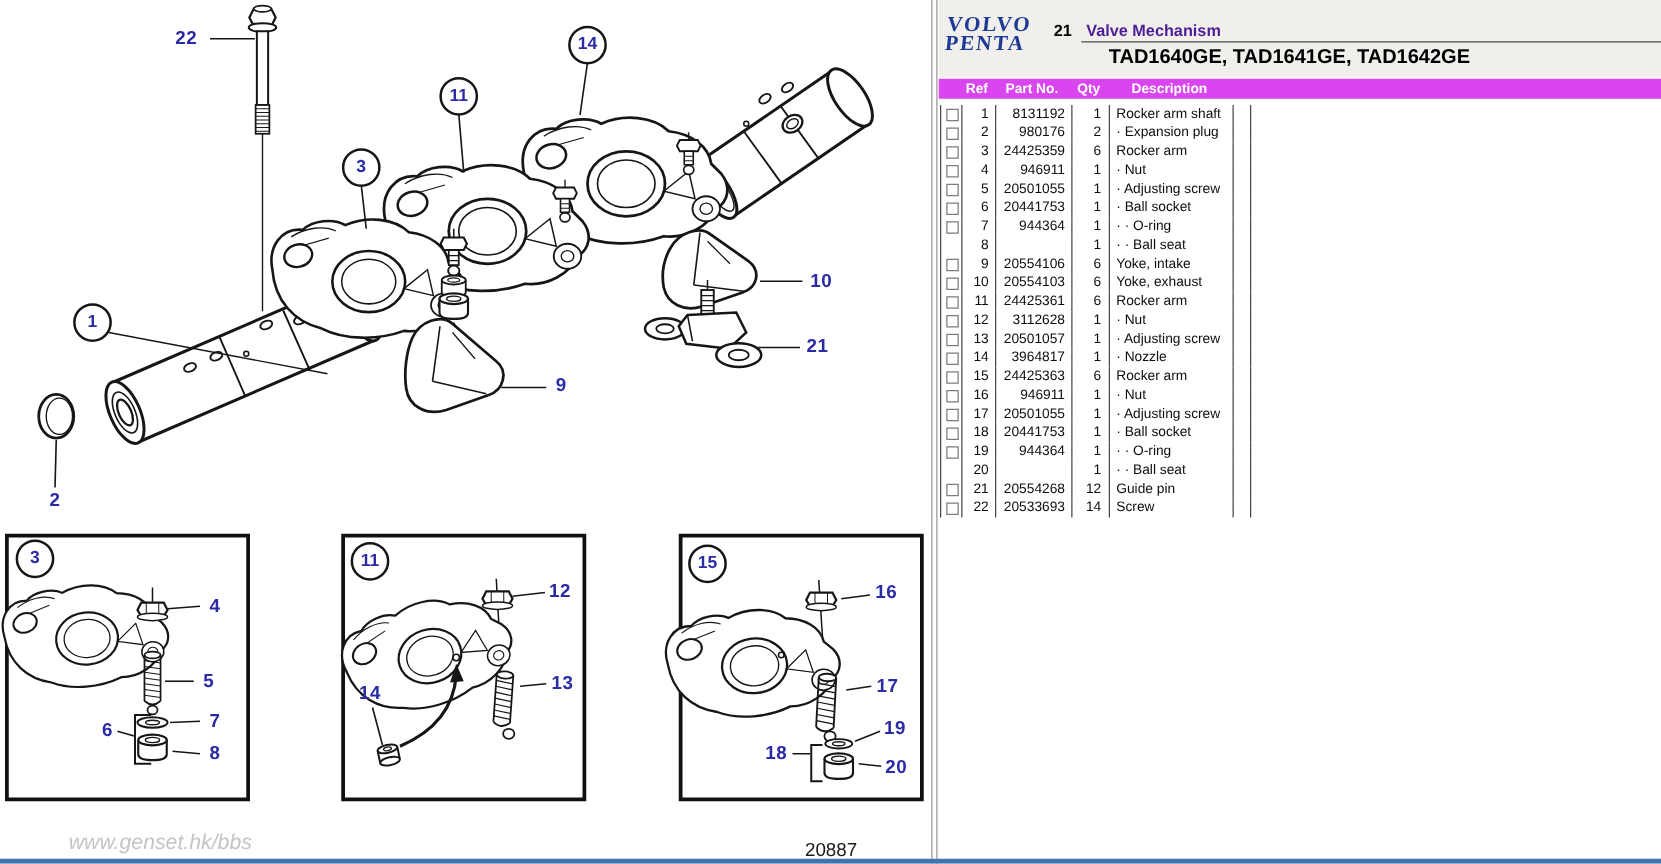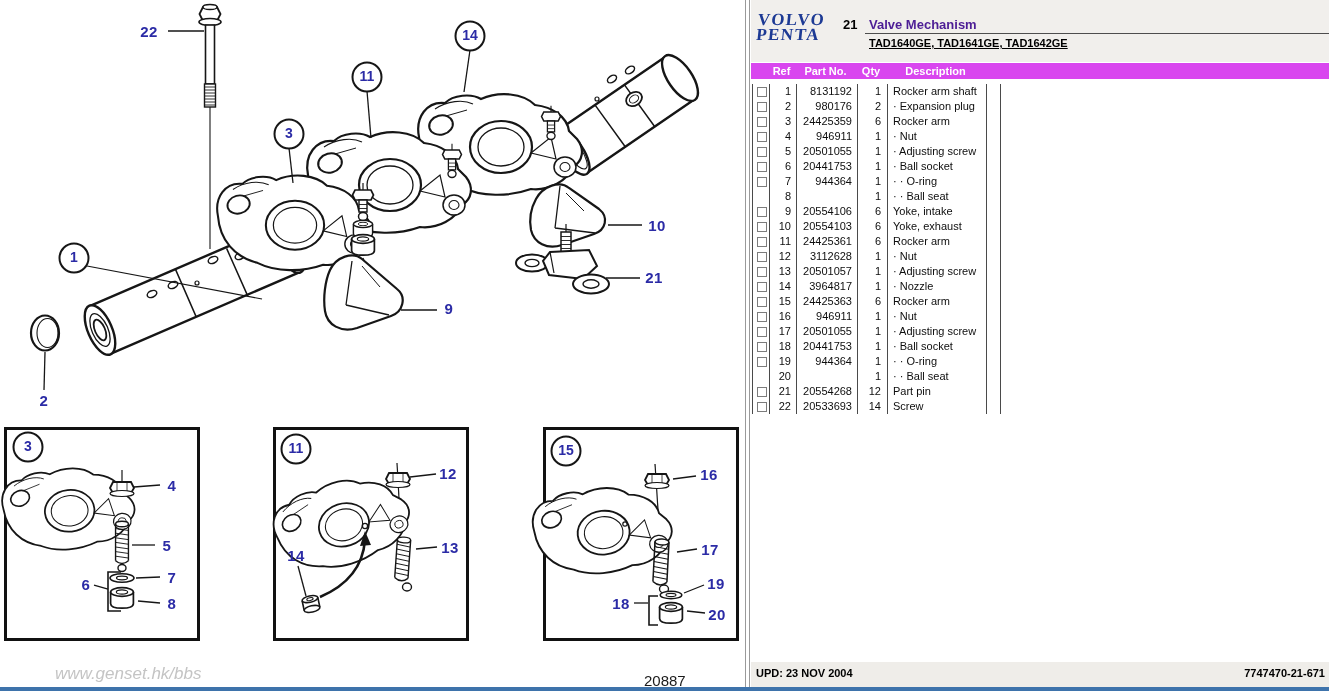--- a/index.html
+++ b/index.html
@@ -25,21 +25,21 @@
 
   
   #right-panel{position:absolute;left:751px;top:0;width:578px;height:691px;background:#fff;}
   #rp-header{position:absolute;left:0;top:0;width:578px;height:62px;background:#f1efec;}
   #logo{position:absolute;left:6px;top:12px;color:#1d3a94;font-family:"Liberation Serif",serif;
         font-weight:bold;font-size:17px;line-height:15px;letter-spacing:1.5px;
         transform:skewX(-6deg);}
   #sec-num{position:absolute;left:92px;top:17px;font-size:13px;font-weight:bold;color:#000;}
   #sec-title{position:absolute;left:118px;top:17px;font-size:13px;font-weight:bold;color:#4c1d95;}
   #title-line{position:absolute;left:114px;top:33px;width:464px;height:1px;background:#4d4d4d;}
-  #models{position:absolute;left:118px;top:37px;font-size:11px;font-weight:bold;color:#000;text-decoration:underline;}
+  #models{position:absolute;left:136px;top:37px;font-size:16px;font-weight:bold;color:#000;}
 
   #thead{position:absolute;left:0;top:63px;width:694px;height:16px;background:#d946ef;}
   .hgrid,.row{display:grid;grid-template-columns:17px 27px 61px 30px 99px 14px;}
   .hgrid{height:16px;}
   .hgrid div{color:#fff;font-size:11px;font-weight:bold;line-height:16px;text-align:center;}
   #tbody{position:absolute;left:1px;top:84px;border-left:1px solid #4a4a4a;}
   .row{height:15px;font-size:11px;line-height:15px;color:#0d0d0d;}
   .row div{border-right:1px solid #4a4a4a;overflow:hidden;white-space:nowrap;}
   .c-cb{display:flex;align-items:center;}
   .cb{display:inline-block;width:8px;height:8px;border:1px solid #7c7c7c;background:#fff;margin-left:4px;}
@@ -508,35 +508,31 @@
           <div class="c-desc">· · Ball seat</div>
           <div class="c-nar"></div>
         </div>
         <div class="row">
           <div class="c-cb">
             <span class="cb"></span>
           </div>
           <div class="c-ref">21</div>
           <div class="c-part">20554268</div>
           <div class="c-qty">12</div>
-          <div class="c-desc">Part pin</div>
+          <div class="c-desc">Guide pin</div>
           <div class="c-nar"></div>
         </div>
         <div class="row">
           <div class="c-cb">
             <span class="cb"></span>
           </div>
           <div class="c-ref">22</div>
           <div class="c-part">20533693</div>
           <div class="c-qty">14</div>
           <div class="c-desc">Screw</div>
           <div class="c-nar"></div>
         </div>
       </div>
 
-    <div id="rp-footer">
-      <div id="upd">UPD: 23 NOV 2004</div>
-      <div id="docnum">7747470-21-671</div>
-    </div>
   </div>
 
   <div id="bottom-bar"></div>
 </div>
 
 </body></html>

